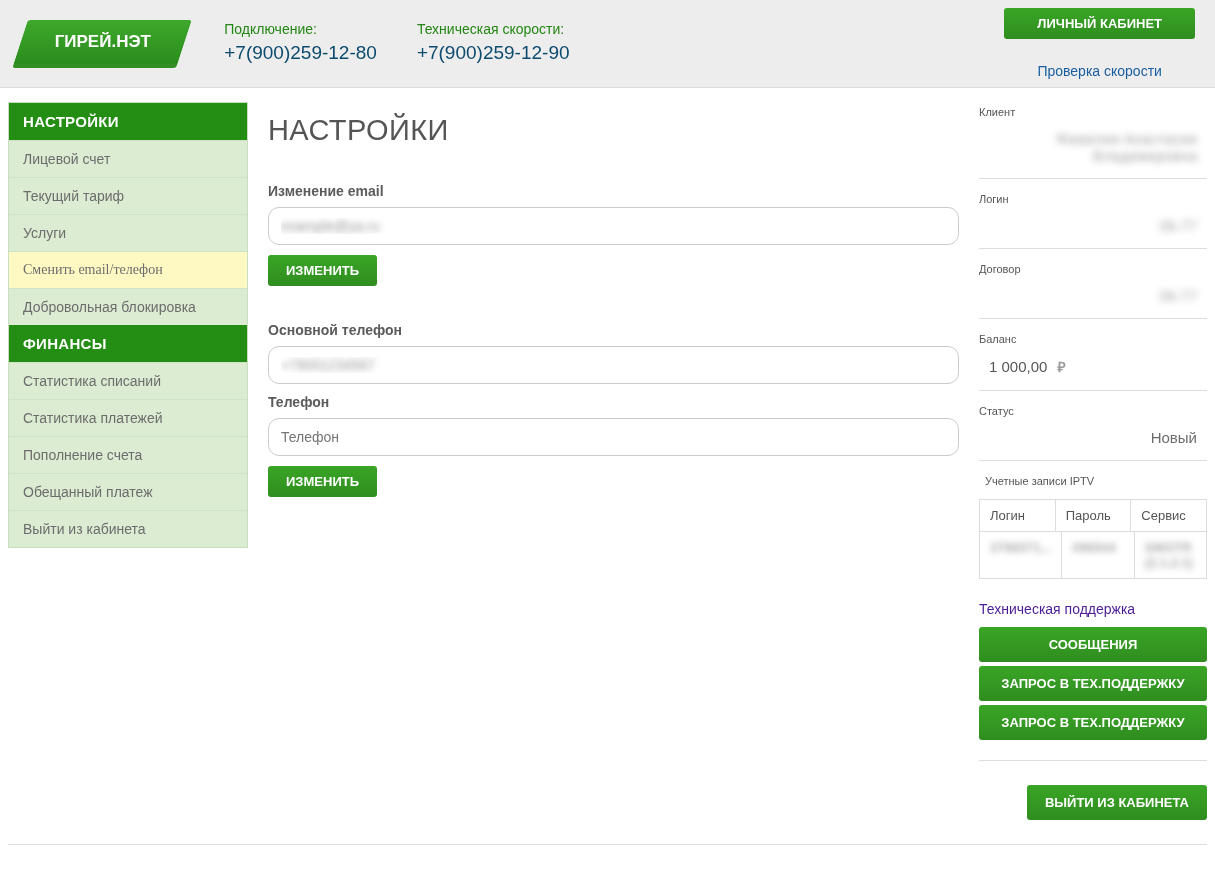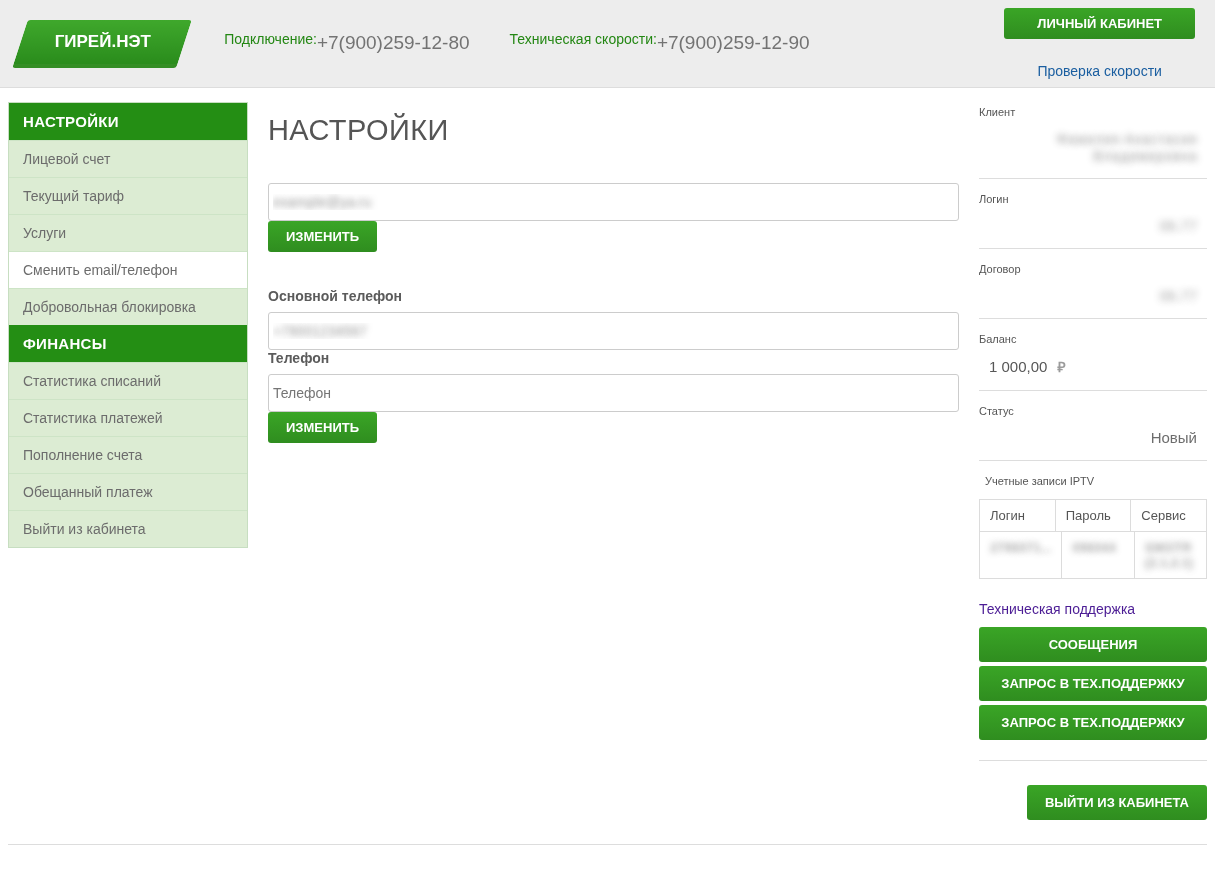--- a/index.html
+++ b/index.html
@@ -1,37 +1,37 @@
 <!DOCTYPE html>
 <html><head>
 <meta charset="utf-8">
 <style>
   * { box-sizing: border-box; margin: 0; padding: 0; }
   body { font-family: Arial, Helvetica, sans-serif; background: #fff; color: #333; font-size: 14px; }
   .topbar { background: #ededed; border-bottom: 1px solid #ddd; padding: 8px 20px; display: flex; align-items: center; gap: 40px; }
   .logo { background: linear-gradient(#3fa82c,#2a8c1c); color: #fff; font-weight: bold; font-size: 17px; padding: 12px 34px; display: inline-block; transform: skewX(-18deg); border-bottom: 4px solid rgba(0,0,0,0.15); border-radius: 3px;}
   .logo > span { display:inline-block; transform: skewX(18deg); }
-  .top-col { display: flex; flex-direction: row; line-height: 1.4; }
+  .top-col { display: flex; flex-direction: column; line-height: 1.4; }
   .top-col .lbl { color: #238713; font-size: 14px; }
-  .top-col .ph { color: #737373; font-size: 19px; }
+  .top-col .ph { color: #0c4a6e; font-size: 19px; }
   .top-right { margin-left: auto; text-align: center; }
   .btn-cab { background: linear-gradient(#3aa526,#2f8d1f); color: #fff; font-weight: bold; font-size: 13px; padding: 8px 33px; border: none; border-radius: 3px; cursor: pointer; }
   .speed { color: #1a5ea0; font-size: 14px; margin-top: 24px; display: inline-block; cursor: pointer; }
 
   .layout { display: flex; gap: 14px; padding: 14px 8px; max-width: 1215px; }
   .sidebar { width: 240px; flex-shrink: 0; }
   .side-panel { background: #dcecd3; border: 1px solid #c7dec1; }
   .side-header { background: #248e14; color: #fff; font-weight: bold; font-size: 15px; padding: 10px 14px; letter-spacing: .3px; }
   .side-item { padding: 10px 14px; color: #6c6c6c; font-size: 14px; border-top: 1px solid #cde4c6; cursor: pointer; }
-  .side-item.active { background: #ffffff; color: #6c6c6c; }
+  .side-item.active { background: #fef9c3; color: #6c6c6c; font-family: Liberation Serif, serif; }
 
   .main { flex: 1; padding: 4px 6px 0 6px; }
   h1.page-title { color: #555; font-weight: 400; font-size: 29px; margin: 8px 0 36px 0; letter-spacing: .4px; }
   .form-label { color: #5b5b5b; font-weight: bold; font-size: 14px; margin-bottom: 8px; }
-  .input { width: 100%; border: 1px solid #ccc; border-radius: 3px; padding: 10px 4px; font-size: 14px; color: #999; }
+  .input { width: 100%; border: 1px solid #ccc; border-radius: 11px; padding: 10px 12px; font-size: 14px; color: #999; margin-bottom: 10px; }
   .input.blur { color: transparent; text-shadow: 0 0 6px rgba(120,120,120,0.8); }
   .btn-green { background: linear-gradient(#3aa526,#2f8d1f); color: #fff; font-weight: bold; font-size: 13px; padding: 8px 18px; border: none; border-radius: 3px; cursor: pointer; }
   .form-block { margin-bottom: 36px; }
 
   .rightcol { width: 228px; flex-shrink: 0; }
   .info-lbl { color: #555; font-size: 11px; padding: 0 0 12px 0; margin-top: 4px; }
   .info-val { color: #9e9e9e; font-size: 15px; padding: 0 10px 14px 10px; border-bottom: 1px solid #ddd; margin-bottom: 14px; min-height: 28px; text-align: right; }
   .info-val.blur { color: transparent; text-shadow: 0 0 7px rgba(150,150,150,0.9); }
   .bal-row { display: flex; align-items: baseline; gap: 10px; padding: 0 10px 14px 10px; border-bottom: 1px solid #ddd; margin-bottom: 14px;}
   .bal-val { color: #575757; font-size: 15px; }
@@ -82,20 +82,21 @@
         <div class="side-item">Пополнение счета</div>
         <div class="side-item">Обещанный платеж</div>
         <div class="side-item">Выйти из кабинета</div>
       </div>
   </div>
 
   <div class="main">
     <h1 class="page-title">НАСТРОЙКИ</h1>
 
     <div class="form-block">
+      <div class="form-label">Изменение email</div>
       <input class="input blur" value="example@ya.ru" style="">
       <button class="btn-green">ИЗМЕНИТЬ</button>
     </div>
 
     <div class="form-block">
       <div class="form-label">Основной телефон</div>
       <input class="input blur" value="+79001234567" style="">
       <div class="form-label">Телефон</div>
       <input class="input" placeholder="Телефон" style="">
       <button class="btn-green">ИЗМЕНИТЬ</button>

